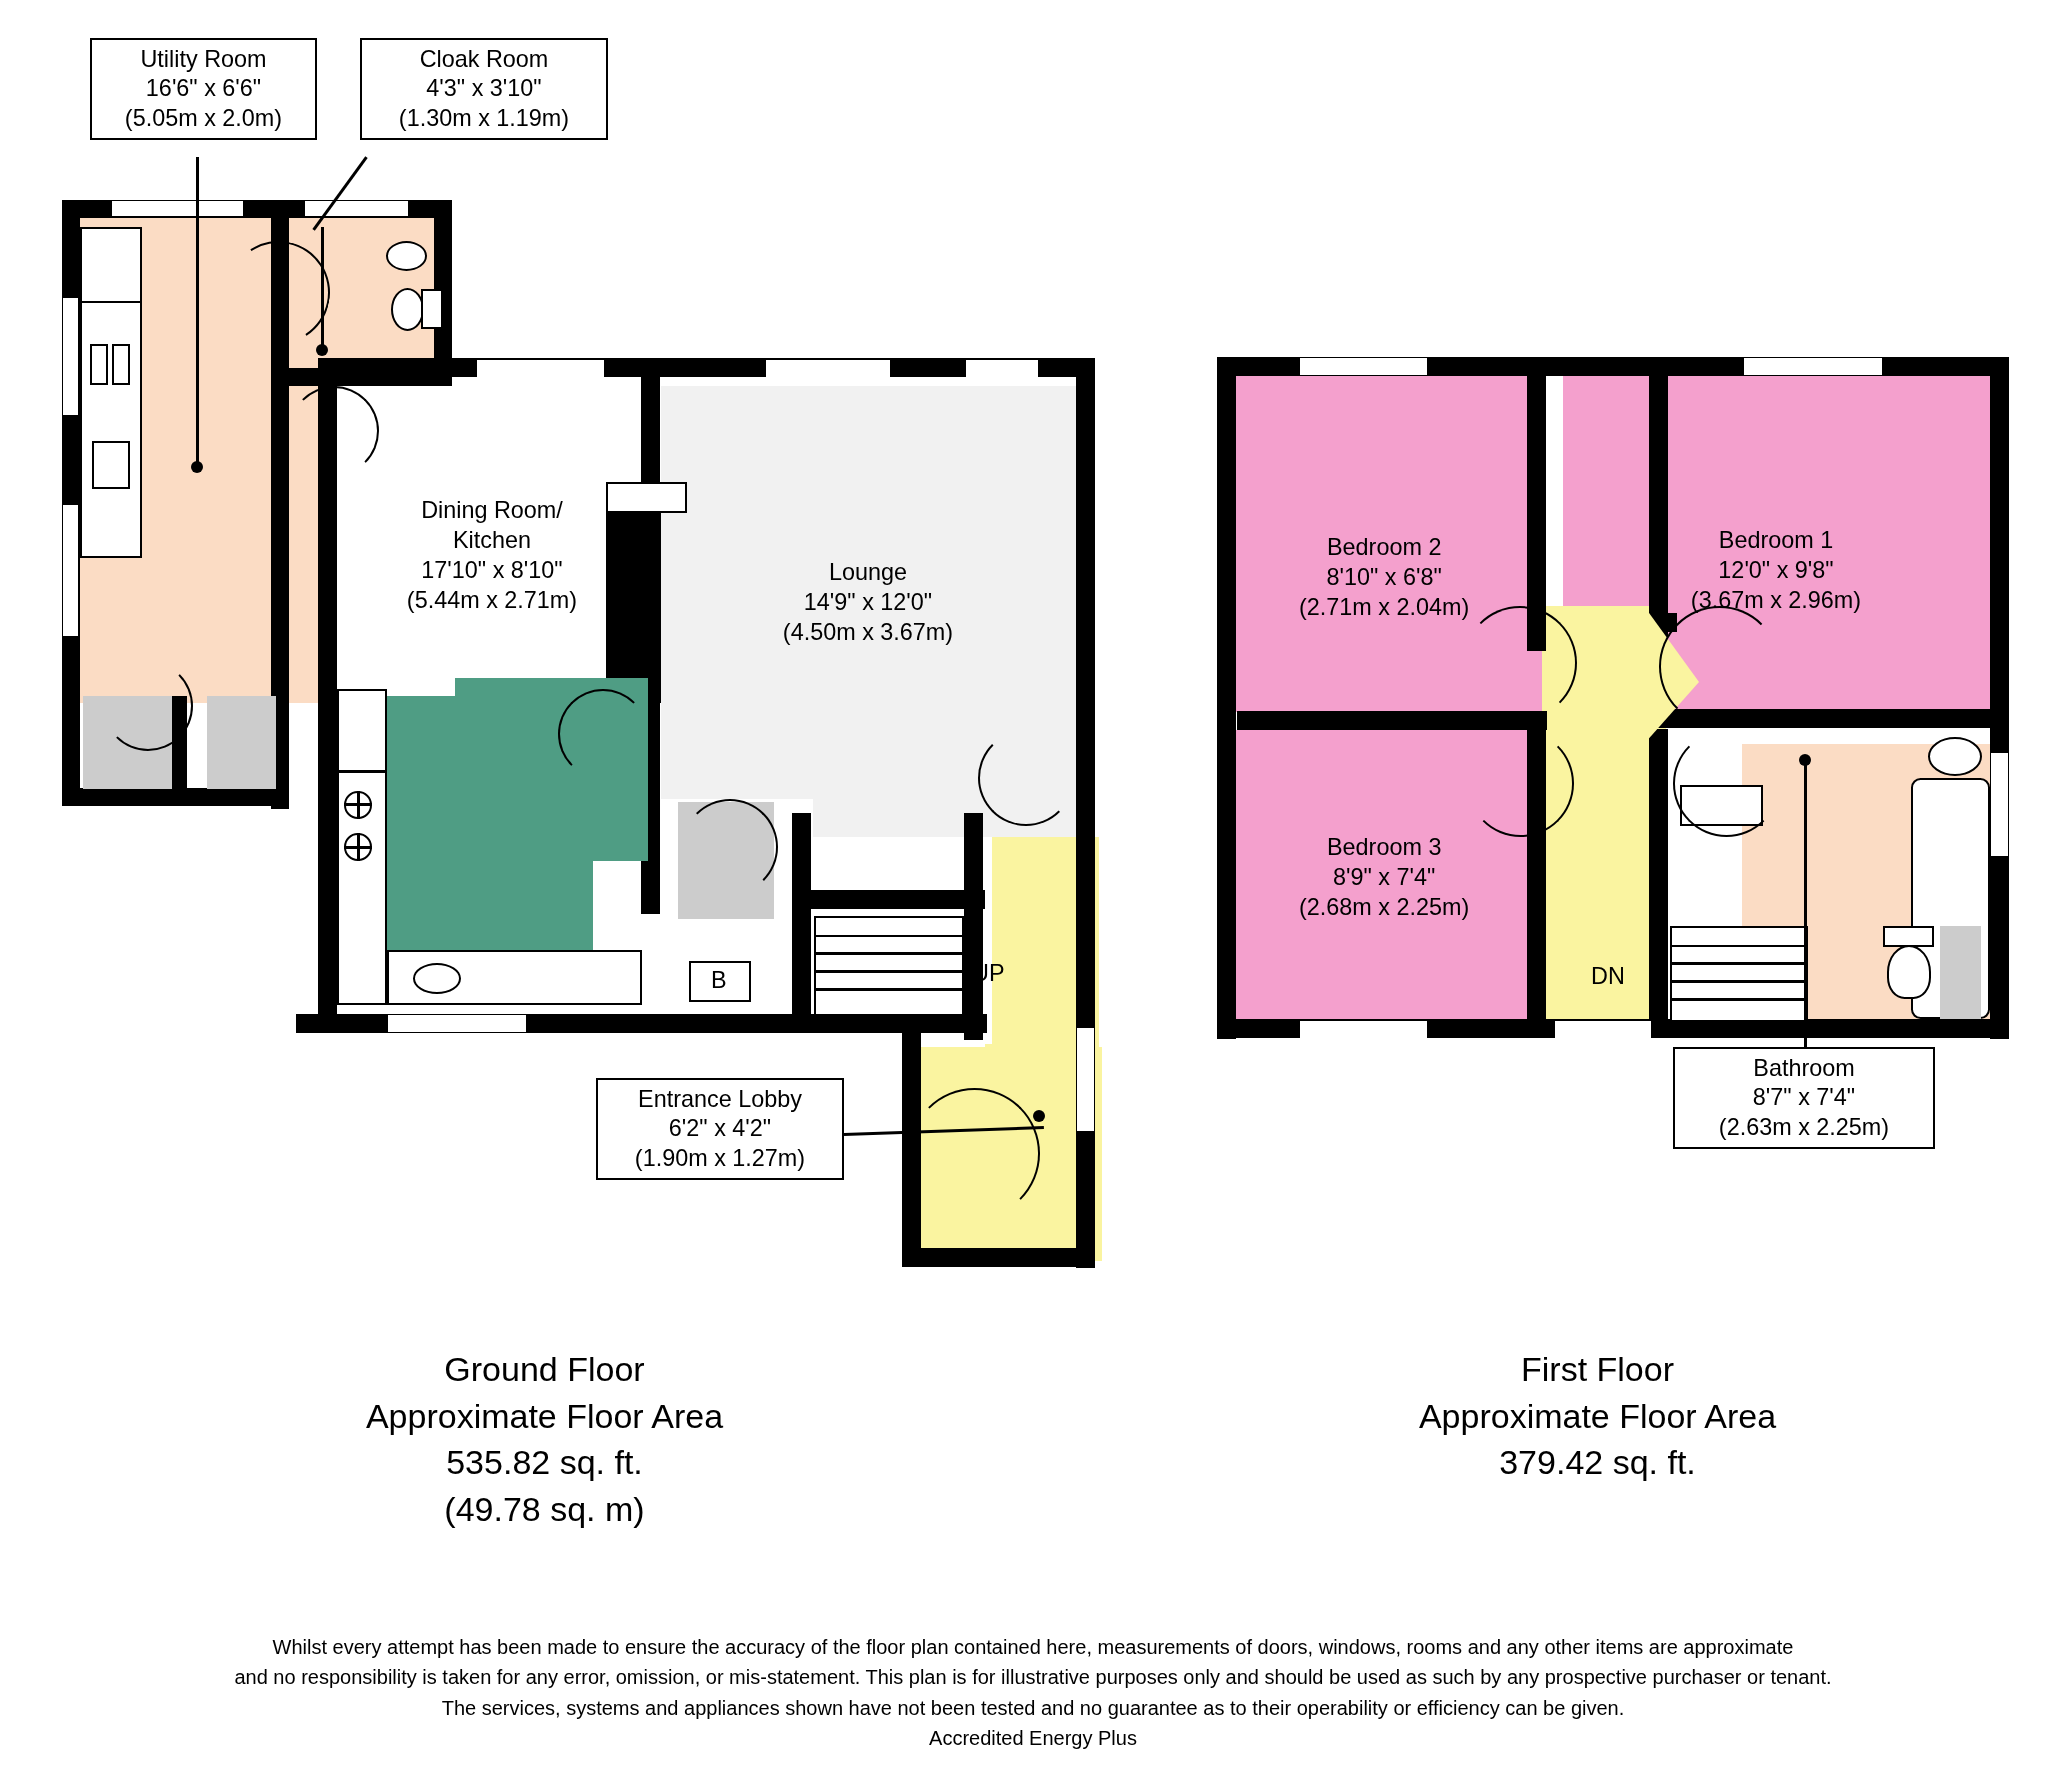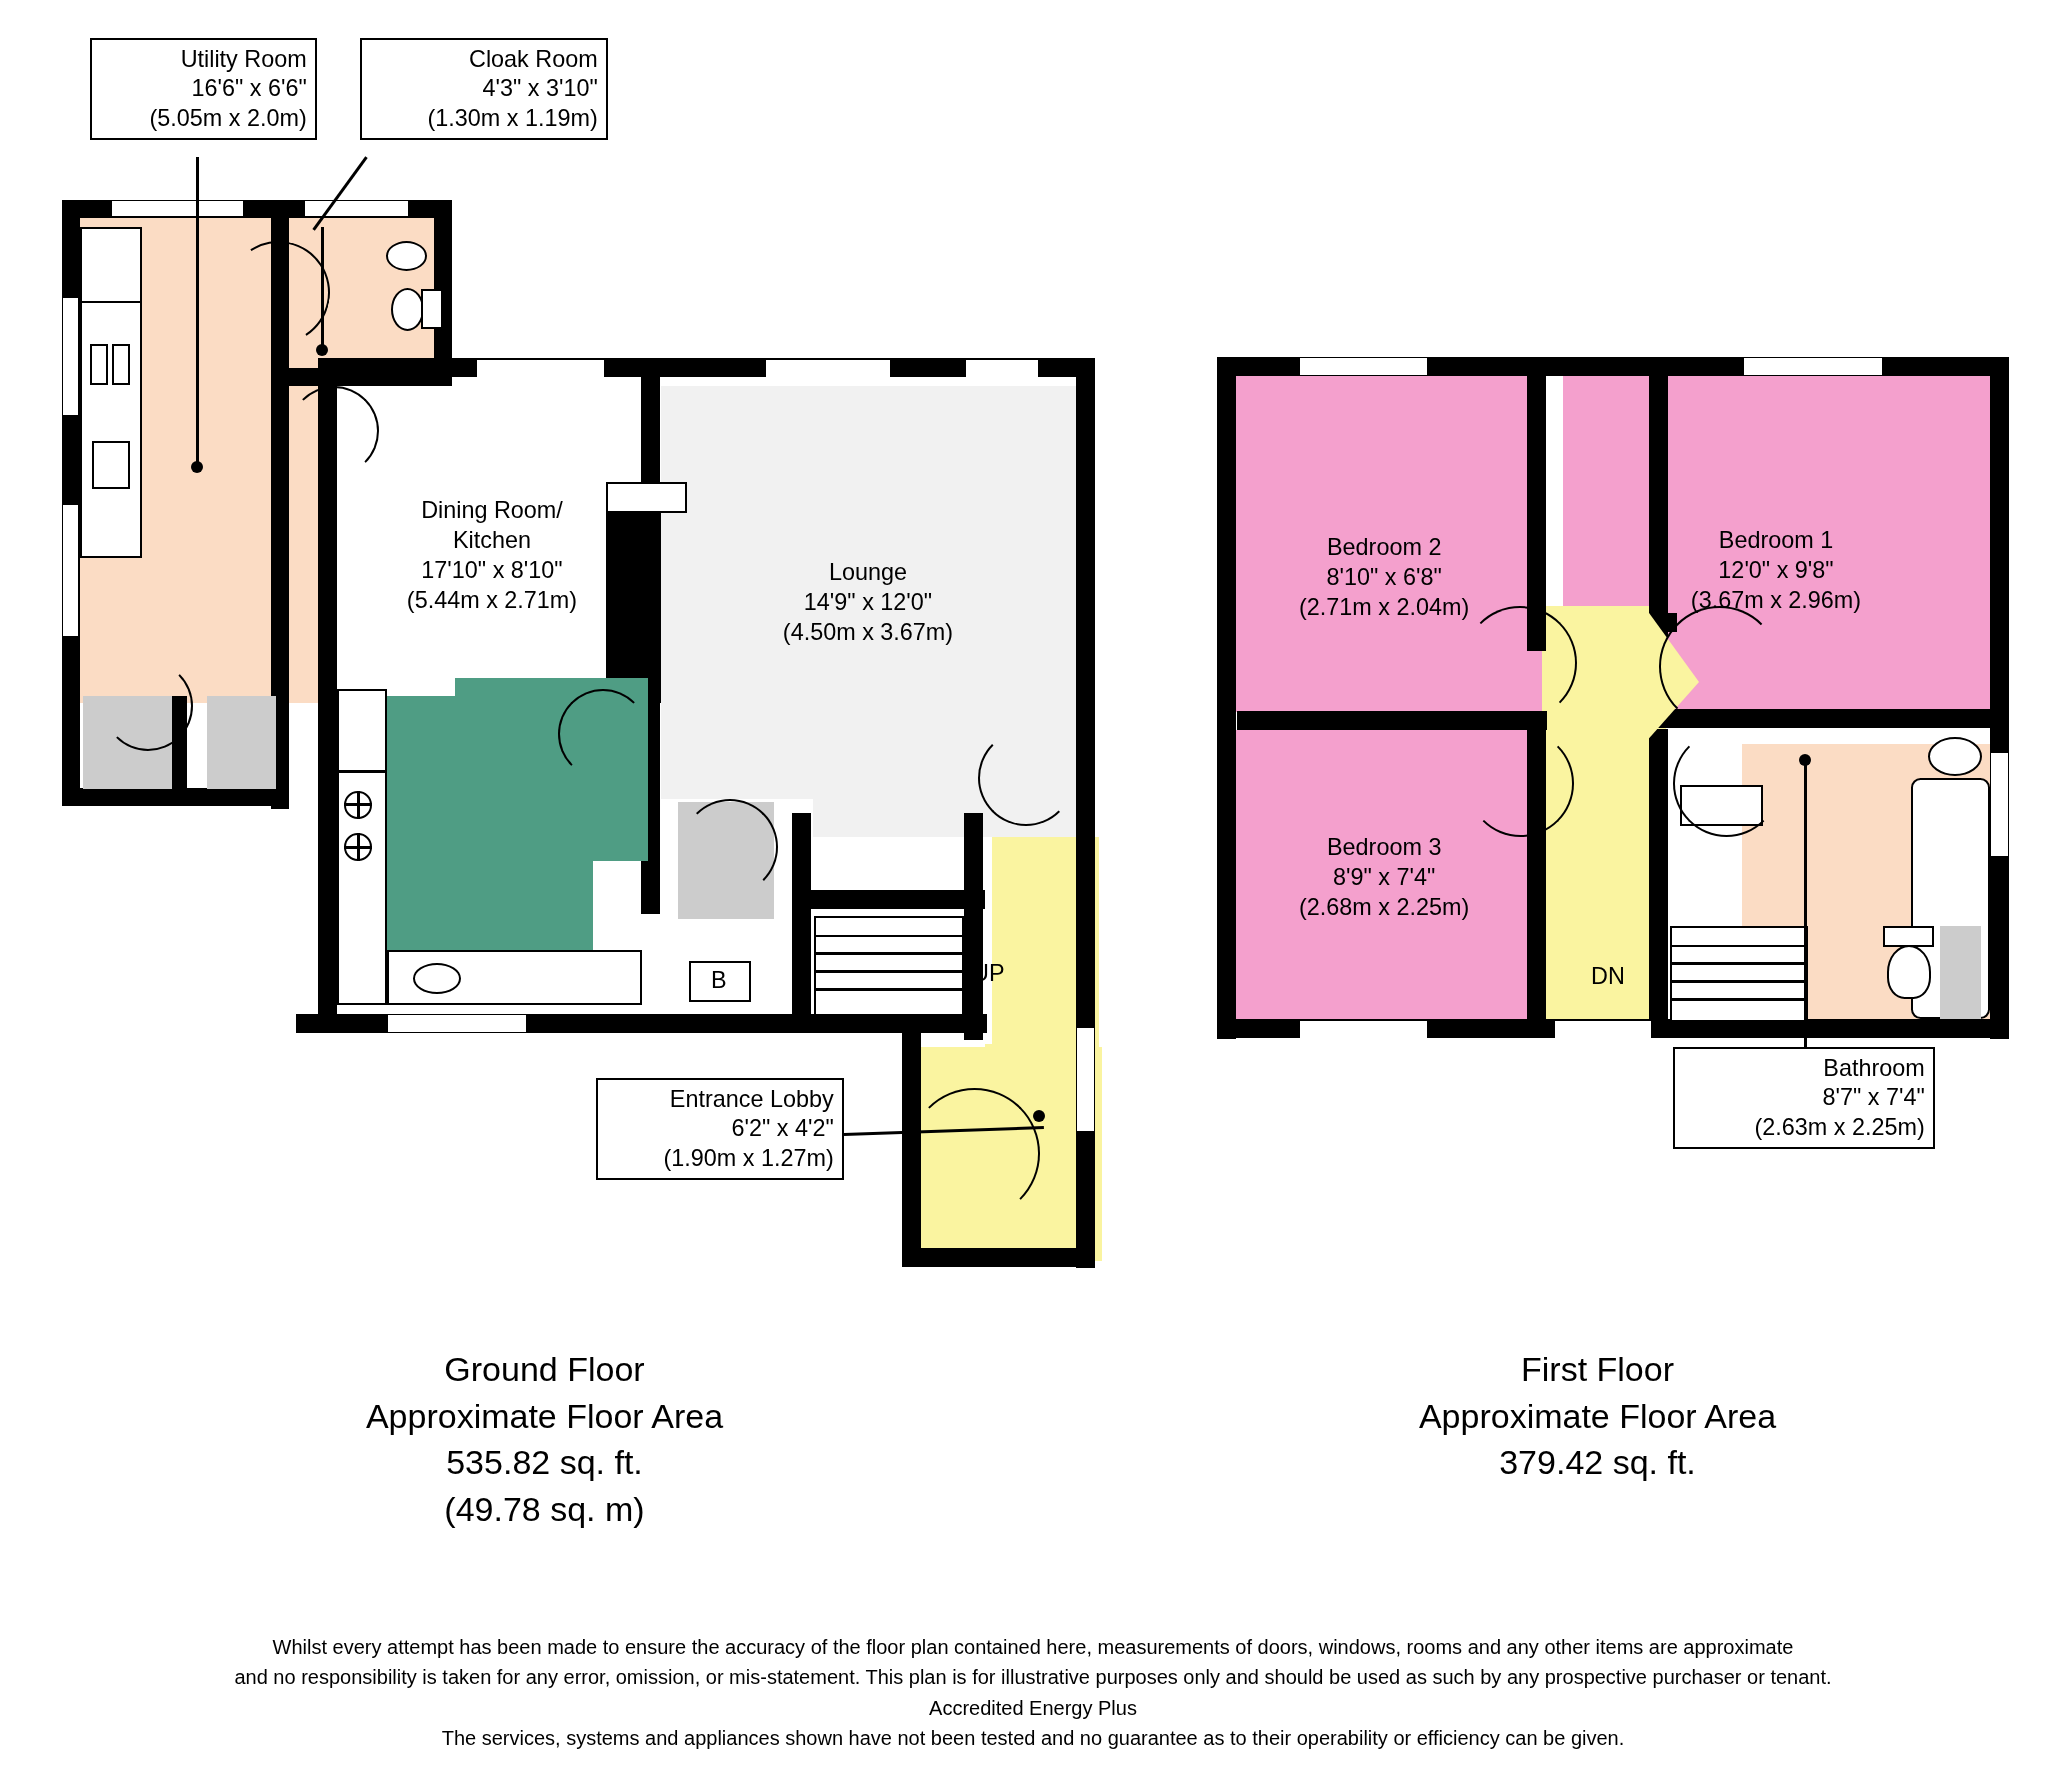--- a/index.html
+++ b/index.html
@@ -42,21 +42,21 @@
     font-size: 23.4px;
     color: #000;
     white-space: nowrap;
   }
   .room-label .ln { display: block; }
 
   .callout {
     position: absolute;
     border: 2.1px solid #000;
     background: #ffffff;
-    text-align: right;
+    text-align: center;
     line-height: 1.26;
     font-size: 23.4px;
     padding: 4.8px 8.3px;
     box-sizing: border-box;
     white-space: nowrap;
   }
   .callout .ln { display: block; }
 
   .leader {
     position: absolute;
@@ -344,18 +344,18 @@
 
   <div class="floor-title" style="left:1191px;top:1346px;width:813px;">
     <span class="ln">First Floor</span>
     <span class="ln">Approximate Floor Area</span>
     <span class="ln">379.42 sq. ft.</span>
   </div>
 
   <div class="disclaimer" style="top:1632px;">
     <span class="ln">Whilst every attempt has been made to ensure the accuracy of the floor plan contained here, measurements of doors, windows, rooms and any other items are approximate</span>
     <span class="ln">and no responsibility is taken for any error, omission, or mis-statement. This plan is for illustrative purposes only and should be used as such by any prospective purchaser or tenant.</span>
+    <span class="ln">The services, systems and appliances shown have not been tested and no guarantee as to their operability or efficiency can be given.</span>
     <span class="ln">Accredited Energy Plus</span>
-    <span class="ln">The services, systems and appliances shown have not been tested and no guarantee as to their operability or efficiency can be given.</span>
   </div>
 
 </div>
 
 
 </body></html>

